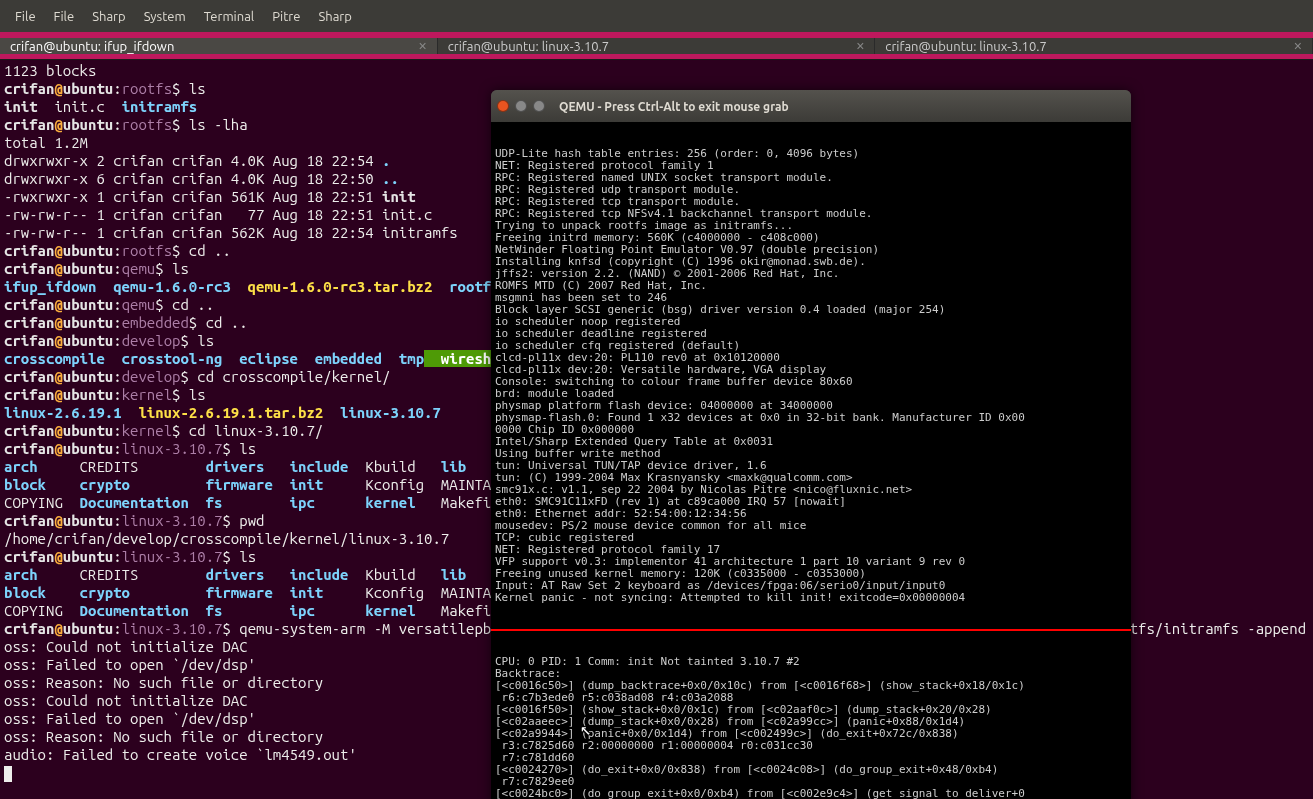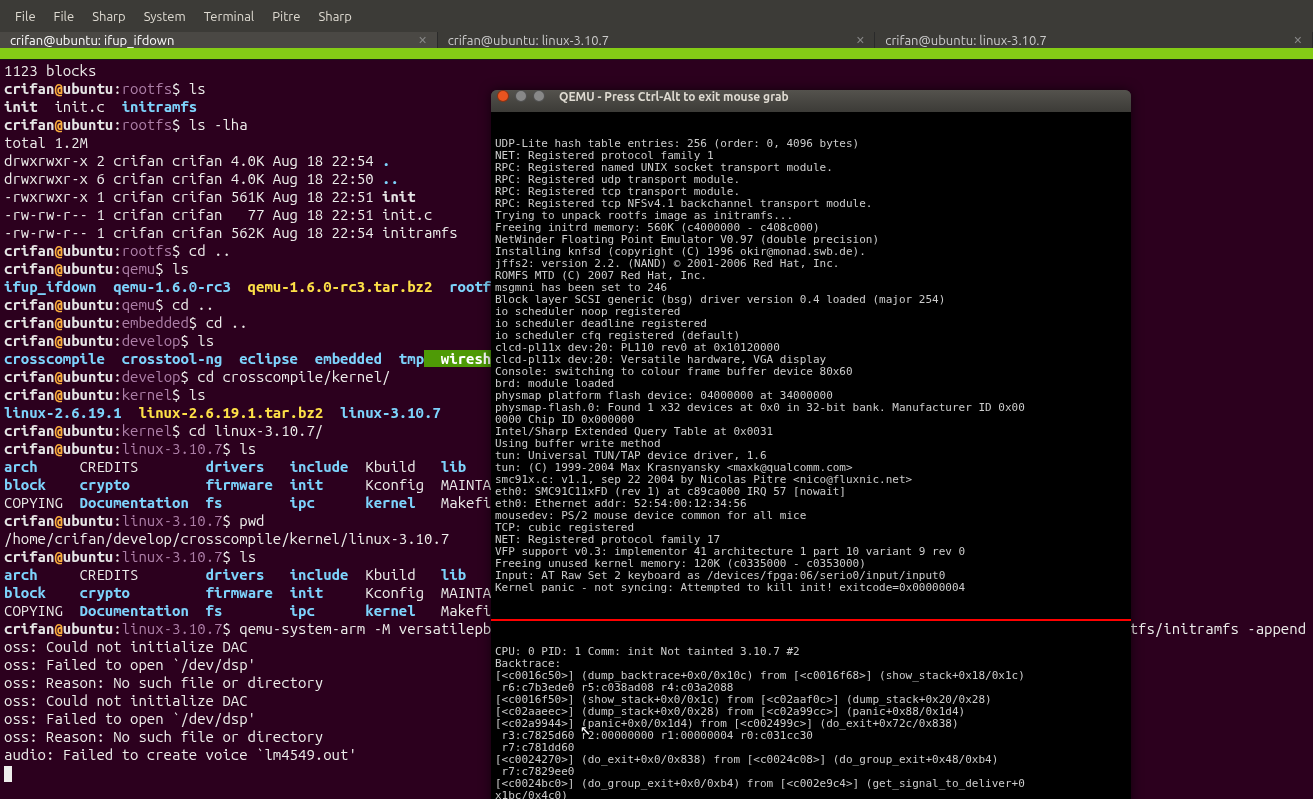--- a/index.html
+++ b/index.html
@@ -17,24 +17,24 @@
     color: #dfdbd2;
     height: 24px;
     display: flex;
     align-items: center;
     padding: 16px 6px;
     font-family: "Ubuntu", sans-serif;
     font-size: 13px;
   }
   .menubar span { padding: 3px 9px; cursor: pointer; }
   .tabbar {
-    background: #84cc16;
+    background: #be185d;
     height: 28px;
     display: flex;
-    align-items: flex-start;
+    align-items: center;
     font-family: "Ubuntu", sans-serif;
     font-size: 13px;
     border-bottom: 1px solid #1a1a1a;
   }
   .tab {
     flex: 1;
     display: flex;
     align-items: center;
     justify-content: space-between;
     padding: 0 10px;
@@ -68,24 +68,24 @@
     position: absolute;
     left: 491px;
     top: 90px;
     width: 640px;
     background: #3c3b37;
     border-radius: 6px 6px 0 0;
     box-shadow: 0 0 12px rgba(0,0,0,.6);
     font-family: monospace;
   }
   .qemu-title {
-    height: 22px;
+    height: 32px;
     background: linear-gradient(#54524d,#3c3b37);
     border-radius: 6px 6px 0 0;
-    display: flex; 
+    display: flex; align-items: center;
     padding: 0 6px;
     color: #dfdbd2;
     font-family: "Ubuntu", sans-serif;
     font-size: 12px;
     font-weight: bold;
   }
   .wm-btn { width:12px;height:12px;border-radius:50%;display:inline-block;margin-right:6px;border:1px solid rgba(0,0,0,.4);}
   .wm-close{background:#e95420;}
   .wm-min{background:#888;}
   .wm-max{background:#888;}

